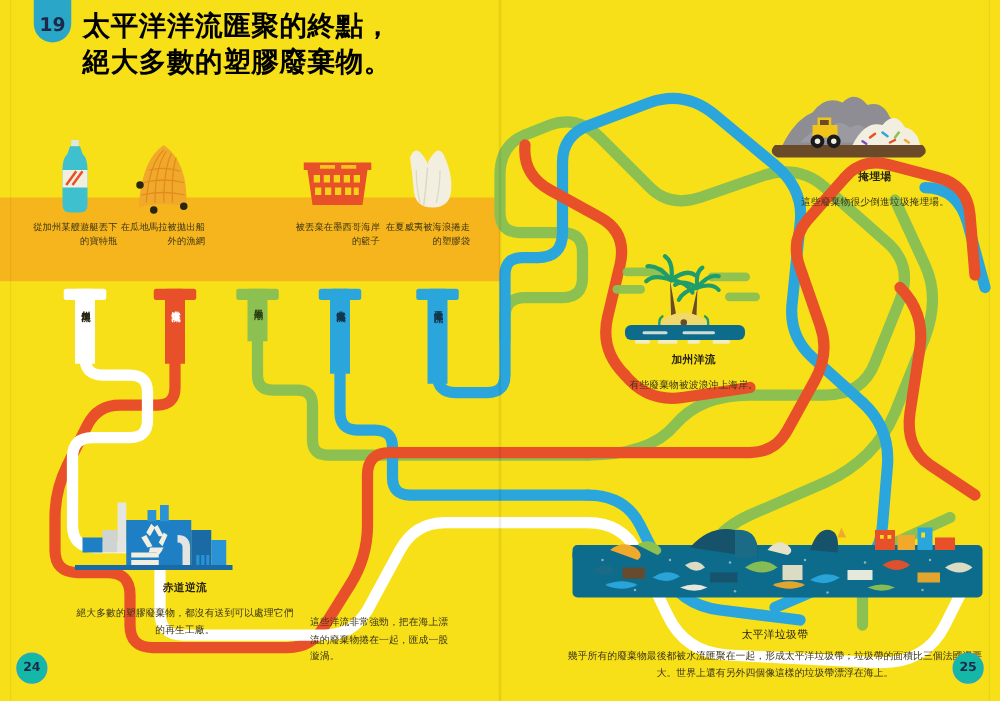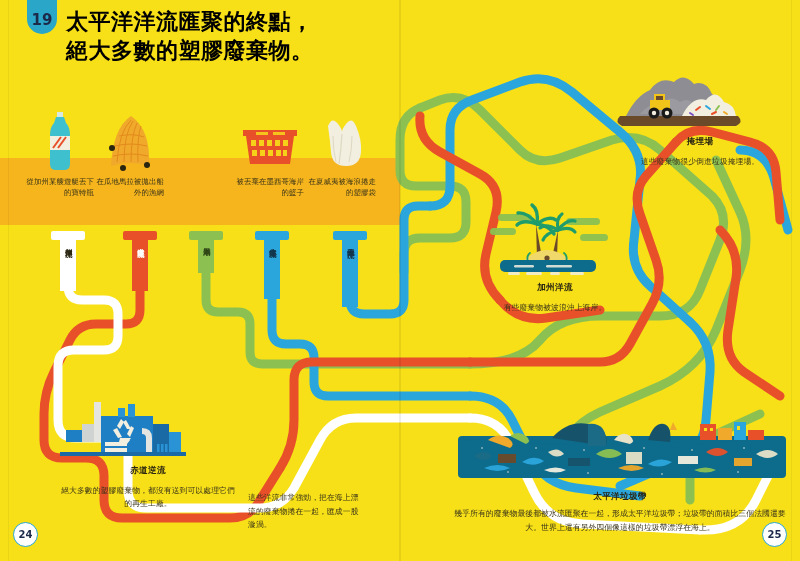--- a/index.html
+++ b/index.html
@@ -77,21 +77,21 @@
   .callout{position:absolute;text-align:center;}
   .callout .ttl{font-size:8.6px;font-weight:bold;color:#2a2511;letter-spacing:.3px;}
   .callout .txt{margin-top:7px;font-size:7.8px;line-height:1.7;color:#3a3318;letter-spacing:.1px;}
   .plain-note{
     position:absolute;font-size:7.8px;line-height:1.75;color:#3a3318;letter-spacing:.1px;
   }
 
   
   .pgnum{
     position:absolute;width:23px;height:23px;border-radius:50%;
-    border:1.6px solid #2aa6c9;background:#ffffff;
+    border:1.6px solid #2aa6c9;background:#14b8a6;
     color:#1c2a4a;font-size:10px;font-weight:bold;
     display:flex;align-items:center;justify-content:center;
   }
   .pg-l{left:13px;bottom:14px;}
   .pg-r{right:13px;bottom:14px;}
 
   svg{display:block;overflow:visible;}
 </style>
 </head>
 <body>
@@ -413,21 +413,21 @@
         <circle cx="136" cy="32" r="1"></circle>
           <circle cx="196" cy="30" r="1"></circle>
         <circle cx="244" cy="32" r="1"></circle>
           <circle cx="296" cy="30" r="1"></circle>
         <circle cx="60" cy="54" r="1"></circle>
           <circle cx="140" cy="55" r="1"></circle>
         <circle cx="214" cy="56" r="1"></circle>
           <circle cx="290" cy="54" r="1"></circle>
       </g>
     </svg>
-    <div class="ttl" style="font-size:8.6px;font-weight:bold;color:#2a2511;letter-spacing:.3px;margin-top:5px;">太平洋垃圾帶</div>
+    <div class="ttl" style="font-size:8.6px;font-weight:normal;color:#2a2511;letter-spacing:.3px;margin-top:16px;">太平洋垃圾帶</div>
     <div class="txt" style="margin-top:4px;font-size:7.9px;line-height:1.75;color:#3a3318;">幾乎所有的廢棄物最後都被水流匯聚在一起，形成太平洋垃圾帶；垃圾帶的面積比三個法國還要大。世界上還有另外四個像這樣的垃圾帶漂浮在海上。</div>
   </div>
 
   <div class="pgnum pg-l">24</div>
   <div class="pgnum pg-r">25</div>
 
   <div class="gutter"></div>
 </div>
 
 </body></html>

